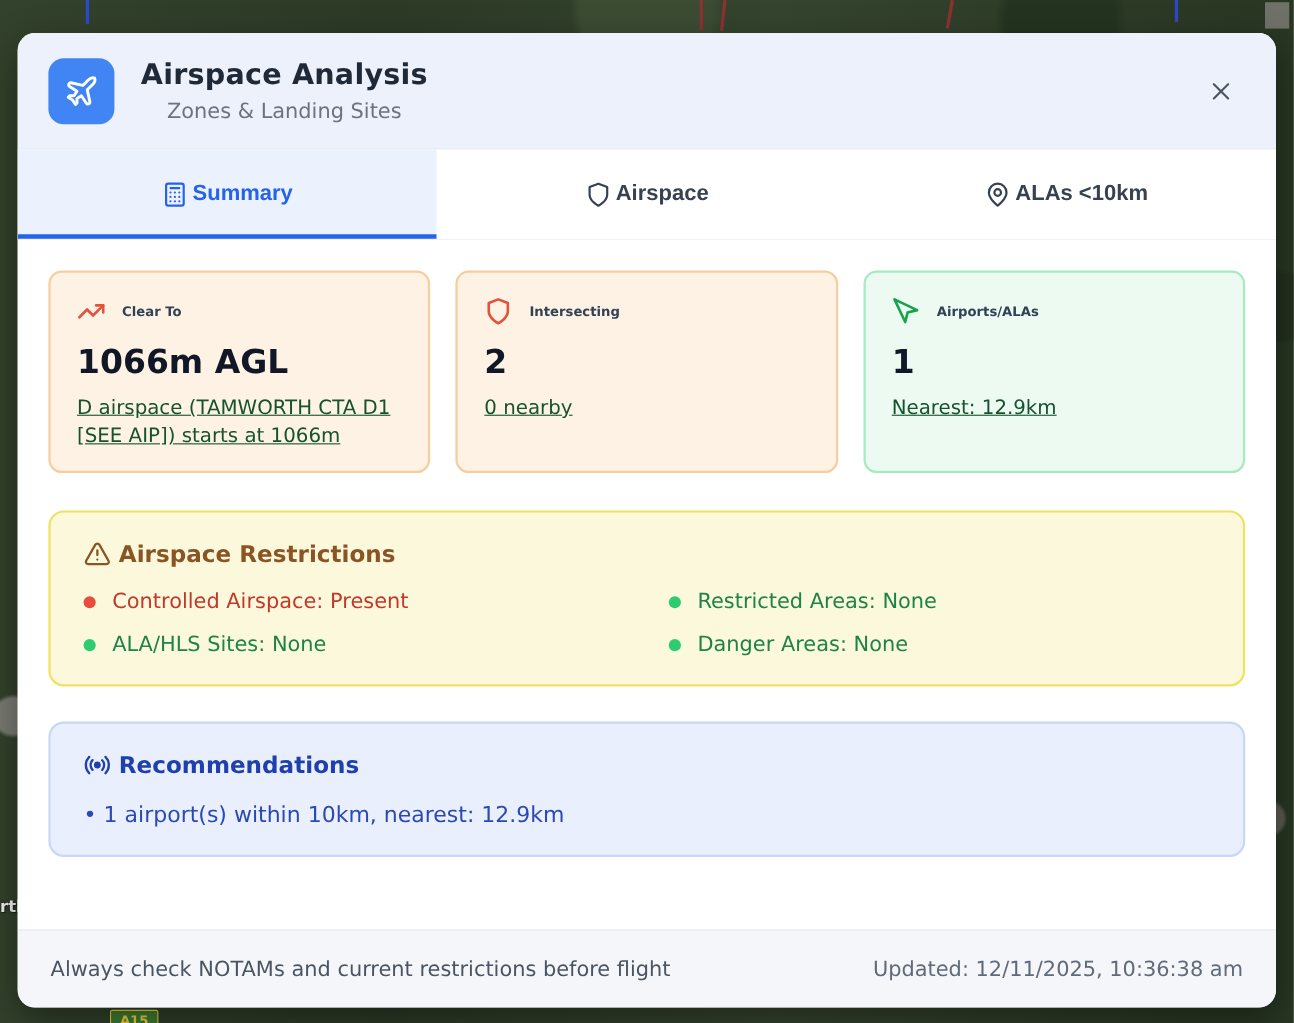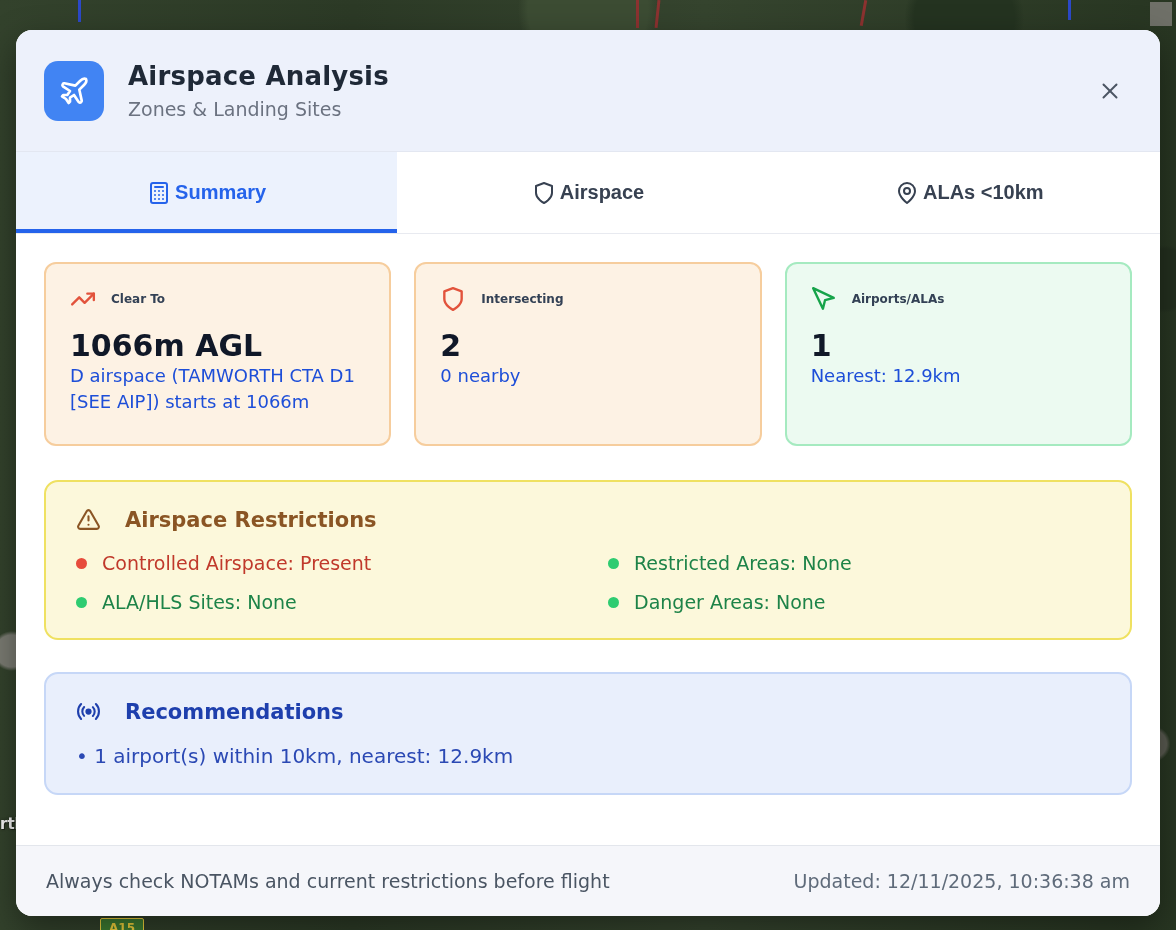--- a/index.html
+++ b/index.html
@@ -29,22 +29,22 @@
   .map-town-label { position:absolute; left:0; top:815px; z-index:1; color:#f2f2f2; font-size:15px; font-weight:bold;
     text-shadow:0 0 3px #1c2417, 1px 1px 0 #1c2417; }
   .map-road-badge { position:absolute; left:100px; top:918px; z-index:1; background:#3e7d32; color:#f2d23c;
     font-size:12px; font-weight:bold; padding:2px 8px; border:1px solid #f2d23c; border-radius:2px; }
 
   
   .modal { position:absolute; z-index:2; left:16px; top:30px; width:1144px; height:886px;
     background:#fff; border-radius:16px; box-shadow:0 12px 34px rgba(0,0,0,.4);
     display:flex; flex-direction:column; overflow:hidden; }
 
-  .modal-header { height:122px; flex:0 0 auto; background:#edf1fb; border-bottom:1px solid #e3e7f1;
-    display:flex; align-items:center; padding:0 30px 0 28px; }
+  .modal-header { height:106px; flex:0 0 auto; background:#edf1fb; border-bottom:1px solid #e3e7f1;
+    display:flex; align-items:center; padding:0 30px 0 28px;text-align:center; }
   .app-icon { width:60px; height:60px; border-radius:14px; background:#4184f3; display:flex;
     align-items:center; justify-content:center; flex:0 0 auto; }
   .header-text { margin-left:24px; }
   .header-title { font-size:26px; font-weight:bold; color:#1f2937; letter-spacing:.2px; }
   .header-subtitle { font-size:19px; color:#6b7280; margin-top:7px; }
   .close-btn { margin-left:auto; width:40px; height:40px; border:none; background:transparent; cursor:pointer;
     display:flex; align-items:center; justify-content:center; color:#4b5563; }
 
   
   .tabbar { height:82px; flex:0 0 auto; display:flex; background:#fff; border-bottom:1px solid #e8eaf0; }
@@ -56,25 +56,25 @@
   
   .content { flex:1 1 auto; background:#fff; padding:28px; overflow:hidden; }
 
   .cards { display:grid; grid-template-columns:1fr 1fr 1fr; gap:23px; }
   .card { border-radius:12px; padding:22px 24px; height:184px; }
   .card.orange { background:#fdf2e4; border:2px solid #f6cd9d; }
   .card.green  { background:#ecfaf1; border:2px solid #a5eac0; }
   .card-head { display:flex; align-items:center; gap:15px; }
   .card-label { font-size:12px; font-weight:bold; color:#334155; }
   .card-value { font-size:30px; font-weight:bold; color:#101828; margin-top:16px; }
-  .card-desc { font-size:18px; color:#1d4ed8; line-height:1.45; }
+  .card-desc { font-size:18px; color:#14532d; margin-top:11px; line-height:1.45;text-decoration:underline; }
 
   .panel { border-radius:14px; padding:25px 30px; }
   .panel-restrictions { margin-top:34px; background:#fcf8db; border:2px solid #efe161; }
-  .panel-title { display:flex; align-items:center; gap:24px; font-size:21px; font-weight:bold; }
+  .panel-title { display:flex; align-items:center; gap:7px; font-size:21px; font-weight:bold; }
   .panel-restrictions .panel-title { color:#8a5524; }
   .restr-grid { display:grid; grid-template-columns:1fr 1fr; column-gap:40px; row-gap:17px; margin-top:20px; }
   .restr-item { display:flex; align-items:center; gap:15px; font-size:19px; }
   .dot { width:11px; height:11px; border-radius:50%; flex:0 0 auto; }
   .restr-item.alert { color:#c0392b; } .restr-item.alert .dot { background:#e74c3c; }
   .restr-item.ok { color:#1d8348; } .restr-item.ok .dot { background:#2ecc71; }
 
   .panel-reco { margin-top:32px; background:#e9effc; border:2px solid #c6d7f7; }
   .panel-reco .panel-title { color:#1e3fad; }
   .reco-item { margin-top:20px; font-size:20px; color:#2b49b4; }

